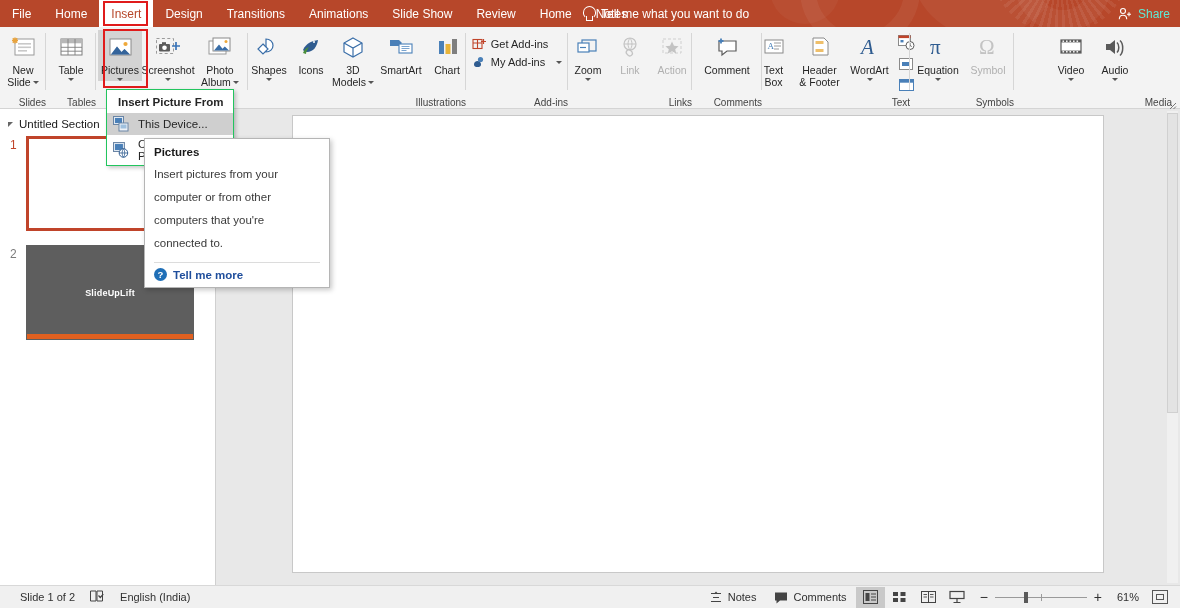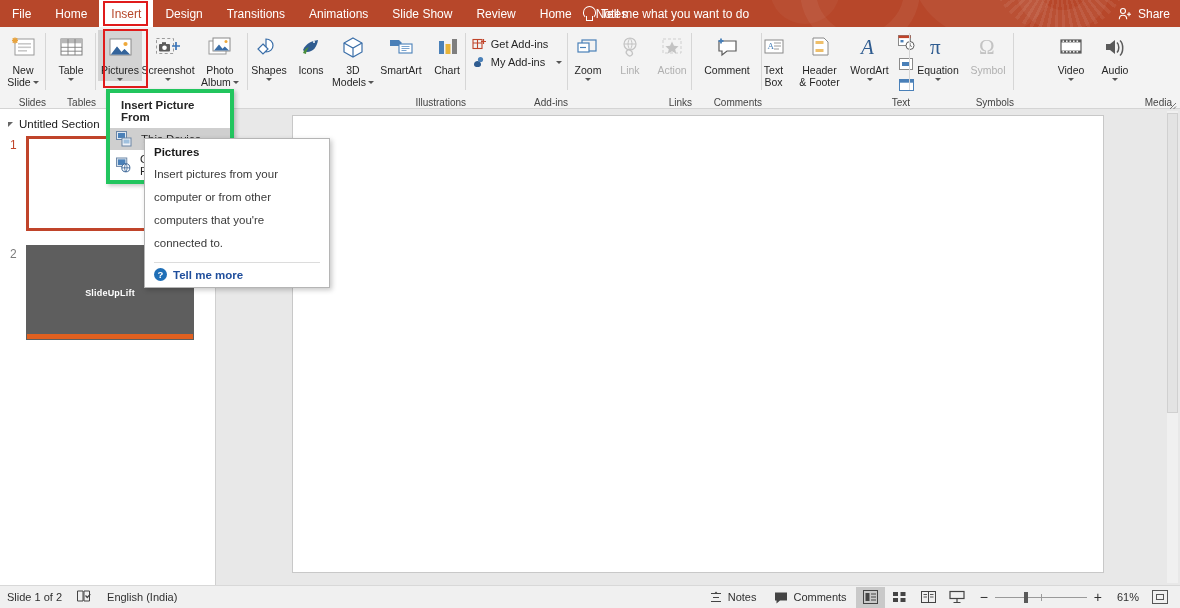--- a/index.html
+++ b/index.html
@@ -47,21 +47,21 @@
     content:""; position:absolute; left:0; top:0; width:11px; height:11px;
     border:1.3px solid #fff; border-radius:50% 50% 45% 45%; border-bottom-color:transparent;
   }
   .bulb::after {
     content:""; position:absolute; left:3.2px; top:10px; width:4.6px; height:4px;
     border-left:1.3px solid #fff; border-right:1.3px solid #fff; border-bottom:1.3px solid #fff;
   }
 
   .share {
     position: absolute; right: 10px; top: 0; height: 27px;
-    display: flex; align-items: center; gap: 5px; color: #ffffff; font-size: 12px;
+    display: flex; align-items: center; gap: 5px; color: #5eead4; font-size: 12px;
   }
 
   
   .ribbon {
     position: absolute; left: 0; top: 27px; width: 1180px; height: 82px;
     background: #f3f3f3; border-bottom: 1px solid #d4d4d4;
   }
   .groups { position: relative; height: 82px; display: flex; align-items: stretch; }
   .group { position: relative; display: flex; flex-direction: column; align-items: center;
            justify-content: flex-start; padding: 3px 3px 0 3px; }
@@ -92,21 +92,21 @@
            border-left: 3.2px solid transparent; border-right: 3.2px solid transparent;
            border-top: 3.4px solid #555; }
 
   .smallcol { display: flex; flex-direction: column; gap: 4px; padding: 7px 4px 0 4px; }
   .smallbtn { display: flex; align-items: center; gap: 5px; font-size: 11px; color: #262626;
               white-space: nowrap; cursor: default; }
 
   
   .menu {
     position: absolute; left: 106px; top: 89px; width: 128px;
-    background: #fff; border: 4px solid #22c55e; box-shadow: 2px 2px 4px rgba(0,0,0,0.22);
+    background: #fff; border: 1px solid #22c55e; box-shadow: 2px 2px 4px rgba(0,0,0,0.22);
     z-index: 40; padding: 0;
   }
   .menu-header { font-size: 11.5px; font-weight: bold; color: #262626; padding: 6px 8px 5px 11px; }
   .menu-item { display: flex; align-items: center; gap: 8px; padding: 3px 8px 3px 6px;
                font-size: 11.5px; color: #262626; cursor: default; }
   .menu-item.hover { background: #cfcfcf; }
 
   
   .tooltip {
     position: absolute; left: 144px; top: 138px; width: 186px;
@@ -145,21 +145,21 @@
   .canvaswrap { position: absolute; left: 217px; top: 0; right: 0; height: 476px; }
   .slide { position: absolute; left: 75px; top: 6px; width: 812px; height: 458px;
            background: #fff; border: 1px solid #c8c8c8; }
   .vscroll { position: absolute; right: 2px; top: 2px; width: 11px; height: 472px; background: #f0f0f0; }
   .vthumb { position: absolute; left: 0; top: 2px; width: 11px; height: 300px; background: #e3e3e3; border: 1px solid #d0d0d0; }
 
   
   .status { position: absolute; left: 0; top: 585px; width: 1180px; height: 23px;
             background: #f0f0f0; border-top: 1px solid #d8d8d8;
             display: flex; align-items: center; font-size: 11px; color: #303030; }
-  .st-left { display: flex; align-items: center; gap: 14px; padding-left: 7px; }
+  .st-left { display: flex; align-items: center; gap: 14px; padding-left: 20px; }
   .st-right { margin-left: auto; display: flex; align-items: center; gap: 0; padding-right: 4px; }
   .st-btn { display: flex; align-items: center; gap: 5px; padding: 0 9px; height: 21px; cursor: default; }
   .viewbtn { width: 29px; height: 21px; display: flex; align-items: center; justify-content: center; cursor: default; }
   .viewbtn.sel { background: #c9c9c9; }
   .zoomctl { display: flex; align-items: center; gap: 7px; padding: 0 8px; }
   .zline { width: 92px; height: 1px; background: #9a9a9a; position: relative; }
   .ztick { position: absolute; left: 46px; top: -3px; width: 1px; height: 7px; background: #9a9a9a; }
   .zhandle { position: absolute; left: 29px; top: -5px; width: 4px; height: 11px; background: #5a5a5a; }
   .zpct { width: 30px; text-align: right; font-size: 11px; }
   .fitbtn { width: 16px; height: 14px; border: 1.2px solid #555; margin-left: 6px; position: relative; }

